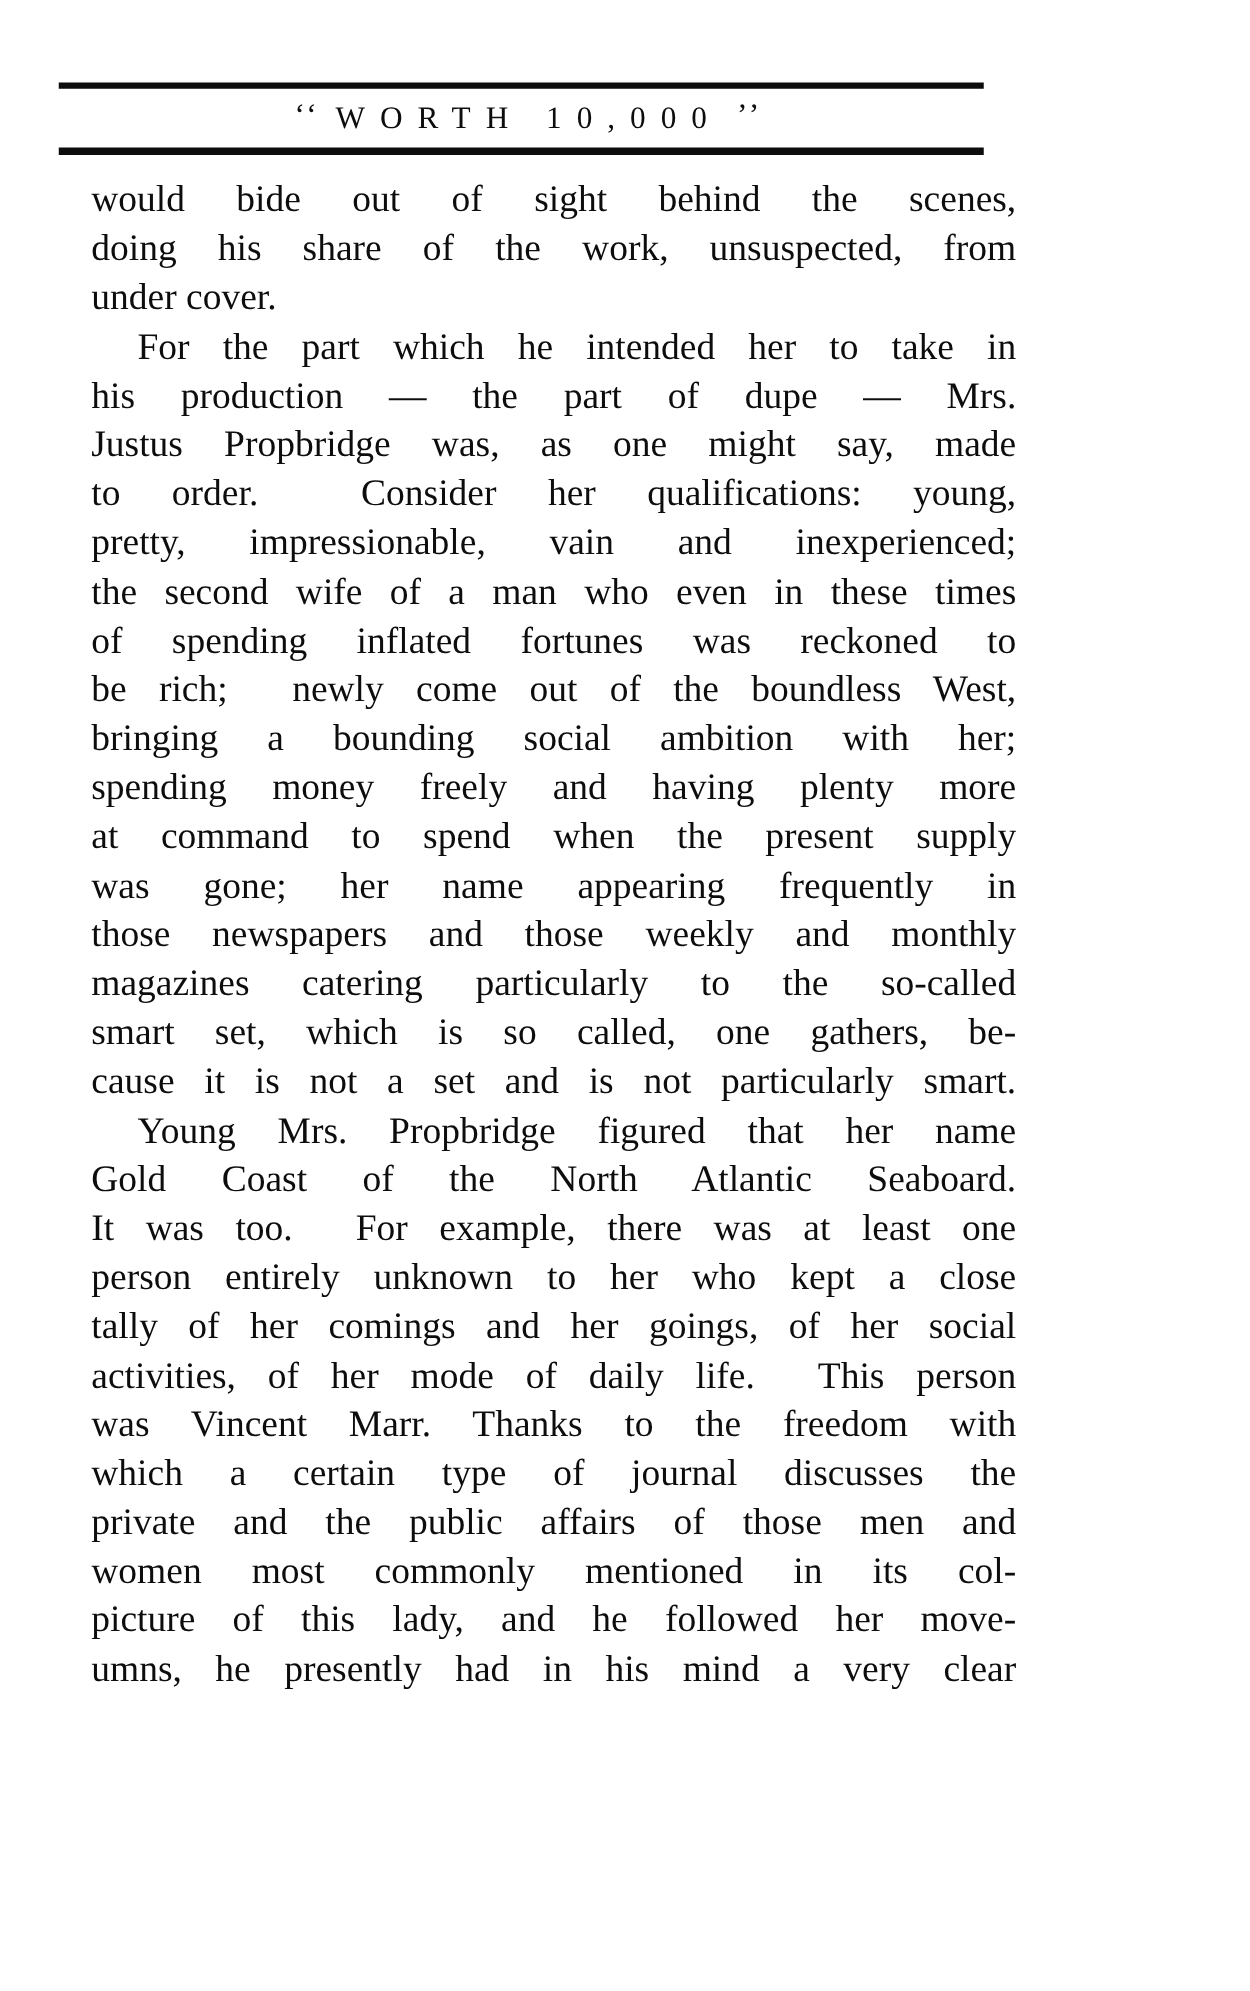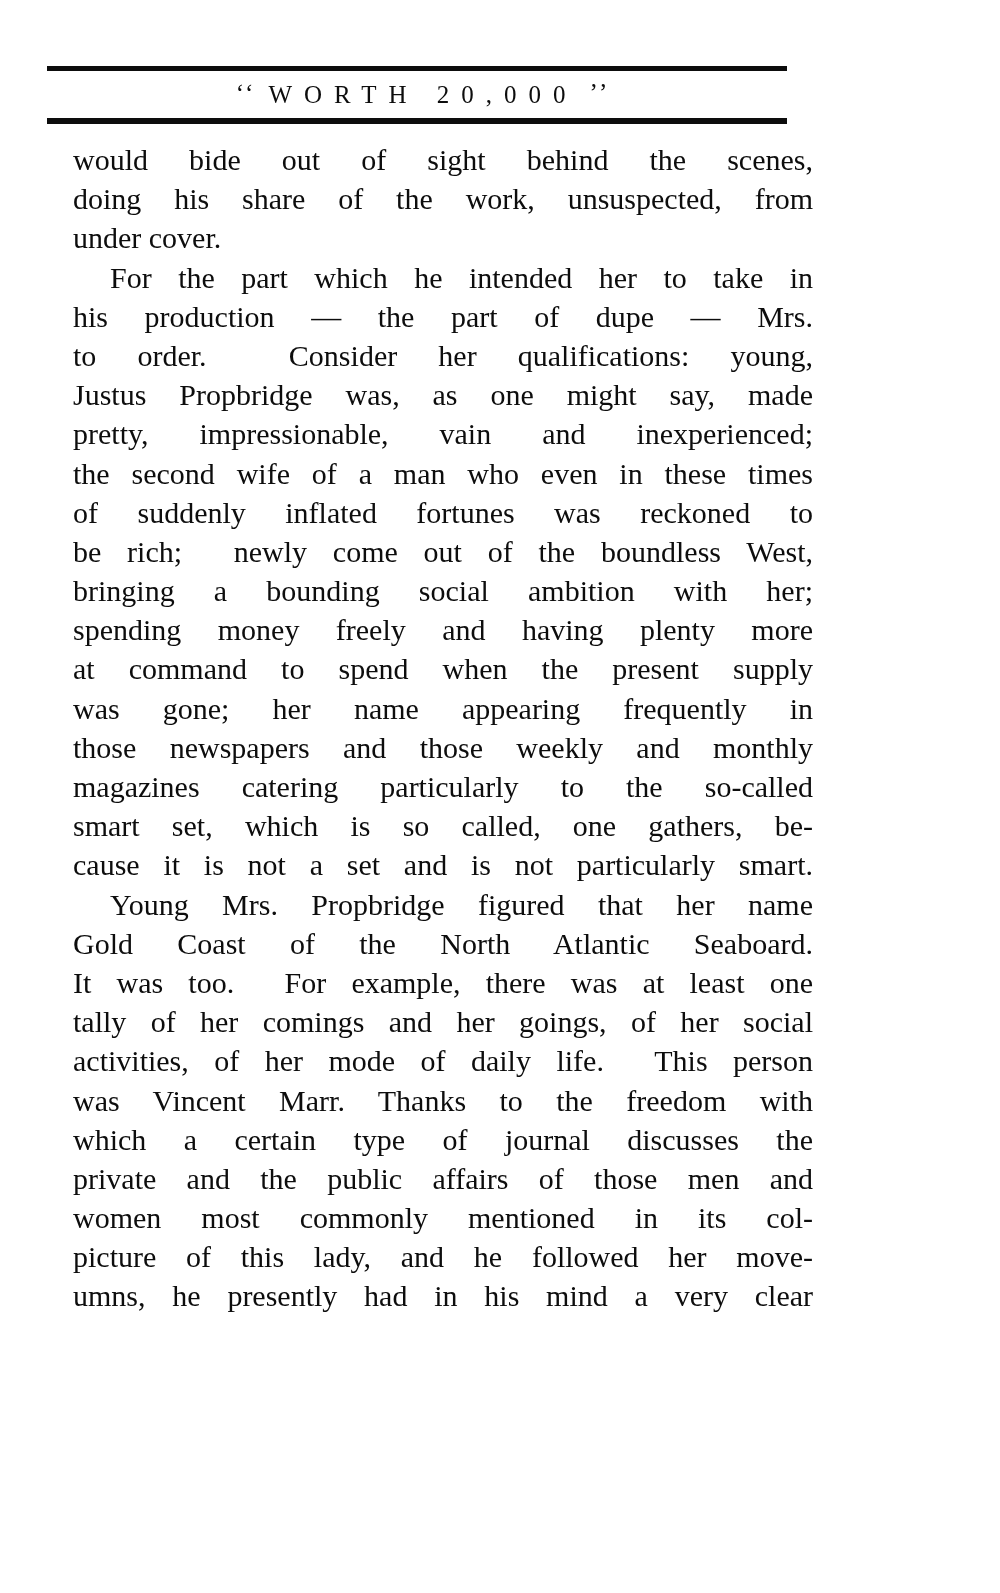--- a/index.html
+++ b/index.html
@@ -77,49 +77,50 @@
 </style>
 </head>
 <body>
 
 <div class="page">
 
   <div class="running-head">
     <div class="rule rule-top"></div>
     <div class="head-title">
         <span class="q">‘‘</span>
-        <span>WORTH 20,000</span>
+        <span>WORTH 10,000</span>
         <span class="q">’’</span>
       </div>
     <div class="rule rule-bottom"></div>
   </div>
 
   <div class="body-text" id="body-text">
       <div class="line">would bide out of sight behind the scenes,</div>
       <div class="line">doing his share of the work, unsuspected, from</div>
       <div class="line short">under cover.</div>
       <div class="line indent">For the part which he intended her to take in</div>
       <div class="line">his production — the part of dupe — Mrs.</div>
+      <div class="line">Justus Propbridge was, as one might say, made</div>
       <div class="line">to order.&nbsp; Consider her qualifications: young,</div>
-      <div class="line">Justus Propbridge was, as one might say, made</div>
       <div class="line">pretty, impressionable, vain and inexperienced;</div>
       <div class="line">the second wife of a man who even in these times</div>
-      <div class="line">of suddenly inflated fortunes was reckoned to</div>
+      <div class="line">of spending inflated fortunes was reckoned to</div>
       <div class="line">be rich;&nbsp; newly come out of the boundless West,</div>
       <div class="line">bringing a bounding social ambition with her;</div>
       <div class="line">spending money freely and having plenty more</div>
       <div class="line">at command to spend when the present supply</div>
       <div class="line">was gone; her name appearing frequently in</div>
       <div class="line">those newspapers and those weekly and monthly</div>
       <div class="line">magazines catering particularly to the so-called</div>
       <div class="line">smart set, which is so called, one gathers, be-</div>
       <div class="line">cause it is not a set and is not particularly smart.</div>
       <div class="line indent">Young Mrs. Propbridge figured that her name</div>
       <div class="line">Gold Coast of the North Atlantic Seaboard.</div>
       <div class="line">It was too.&nbsp; For example, there was at least one</div>
+      <div class="line">person entirely unknown to her who kept a close</div>
       <div class="line">tally of her comings and her goings, of her social</div>
       <div class="line">activities, of her mode of daily life.&nbsp; This person</div>
       <div class="line">was Vincent Marr. Thanks to the freedom with</div>
       <div class="line">which a certain type of journal discusses the</div>
       <div class="line">private and the public affairs of those men and</div>
       <div class="line">women most commonly mentioned in its col-</div>
       <div class="line">picture of this lady, and he followed her move-</div>
       <div class="line">umns, he presently had in his mind a very clear</div>
     </div>
 

